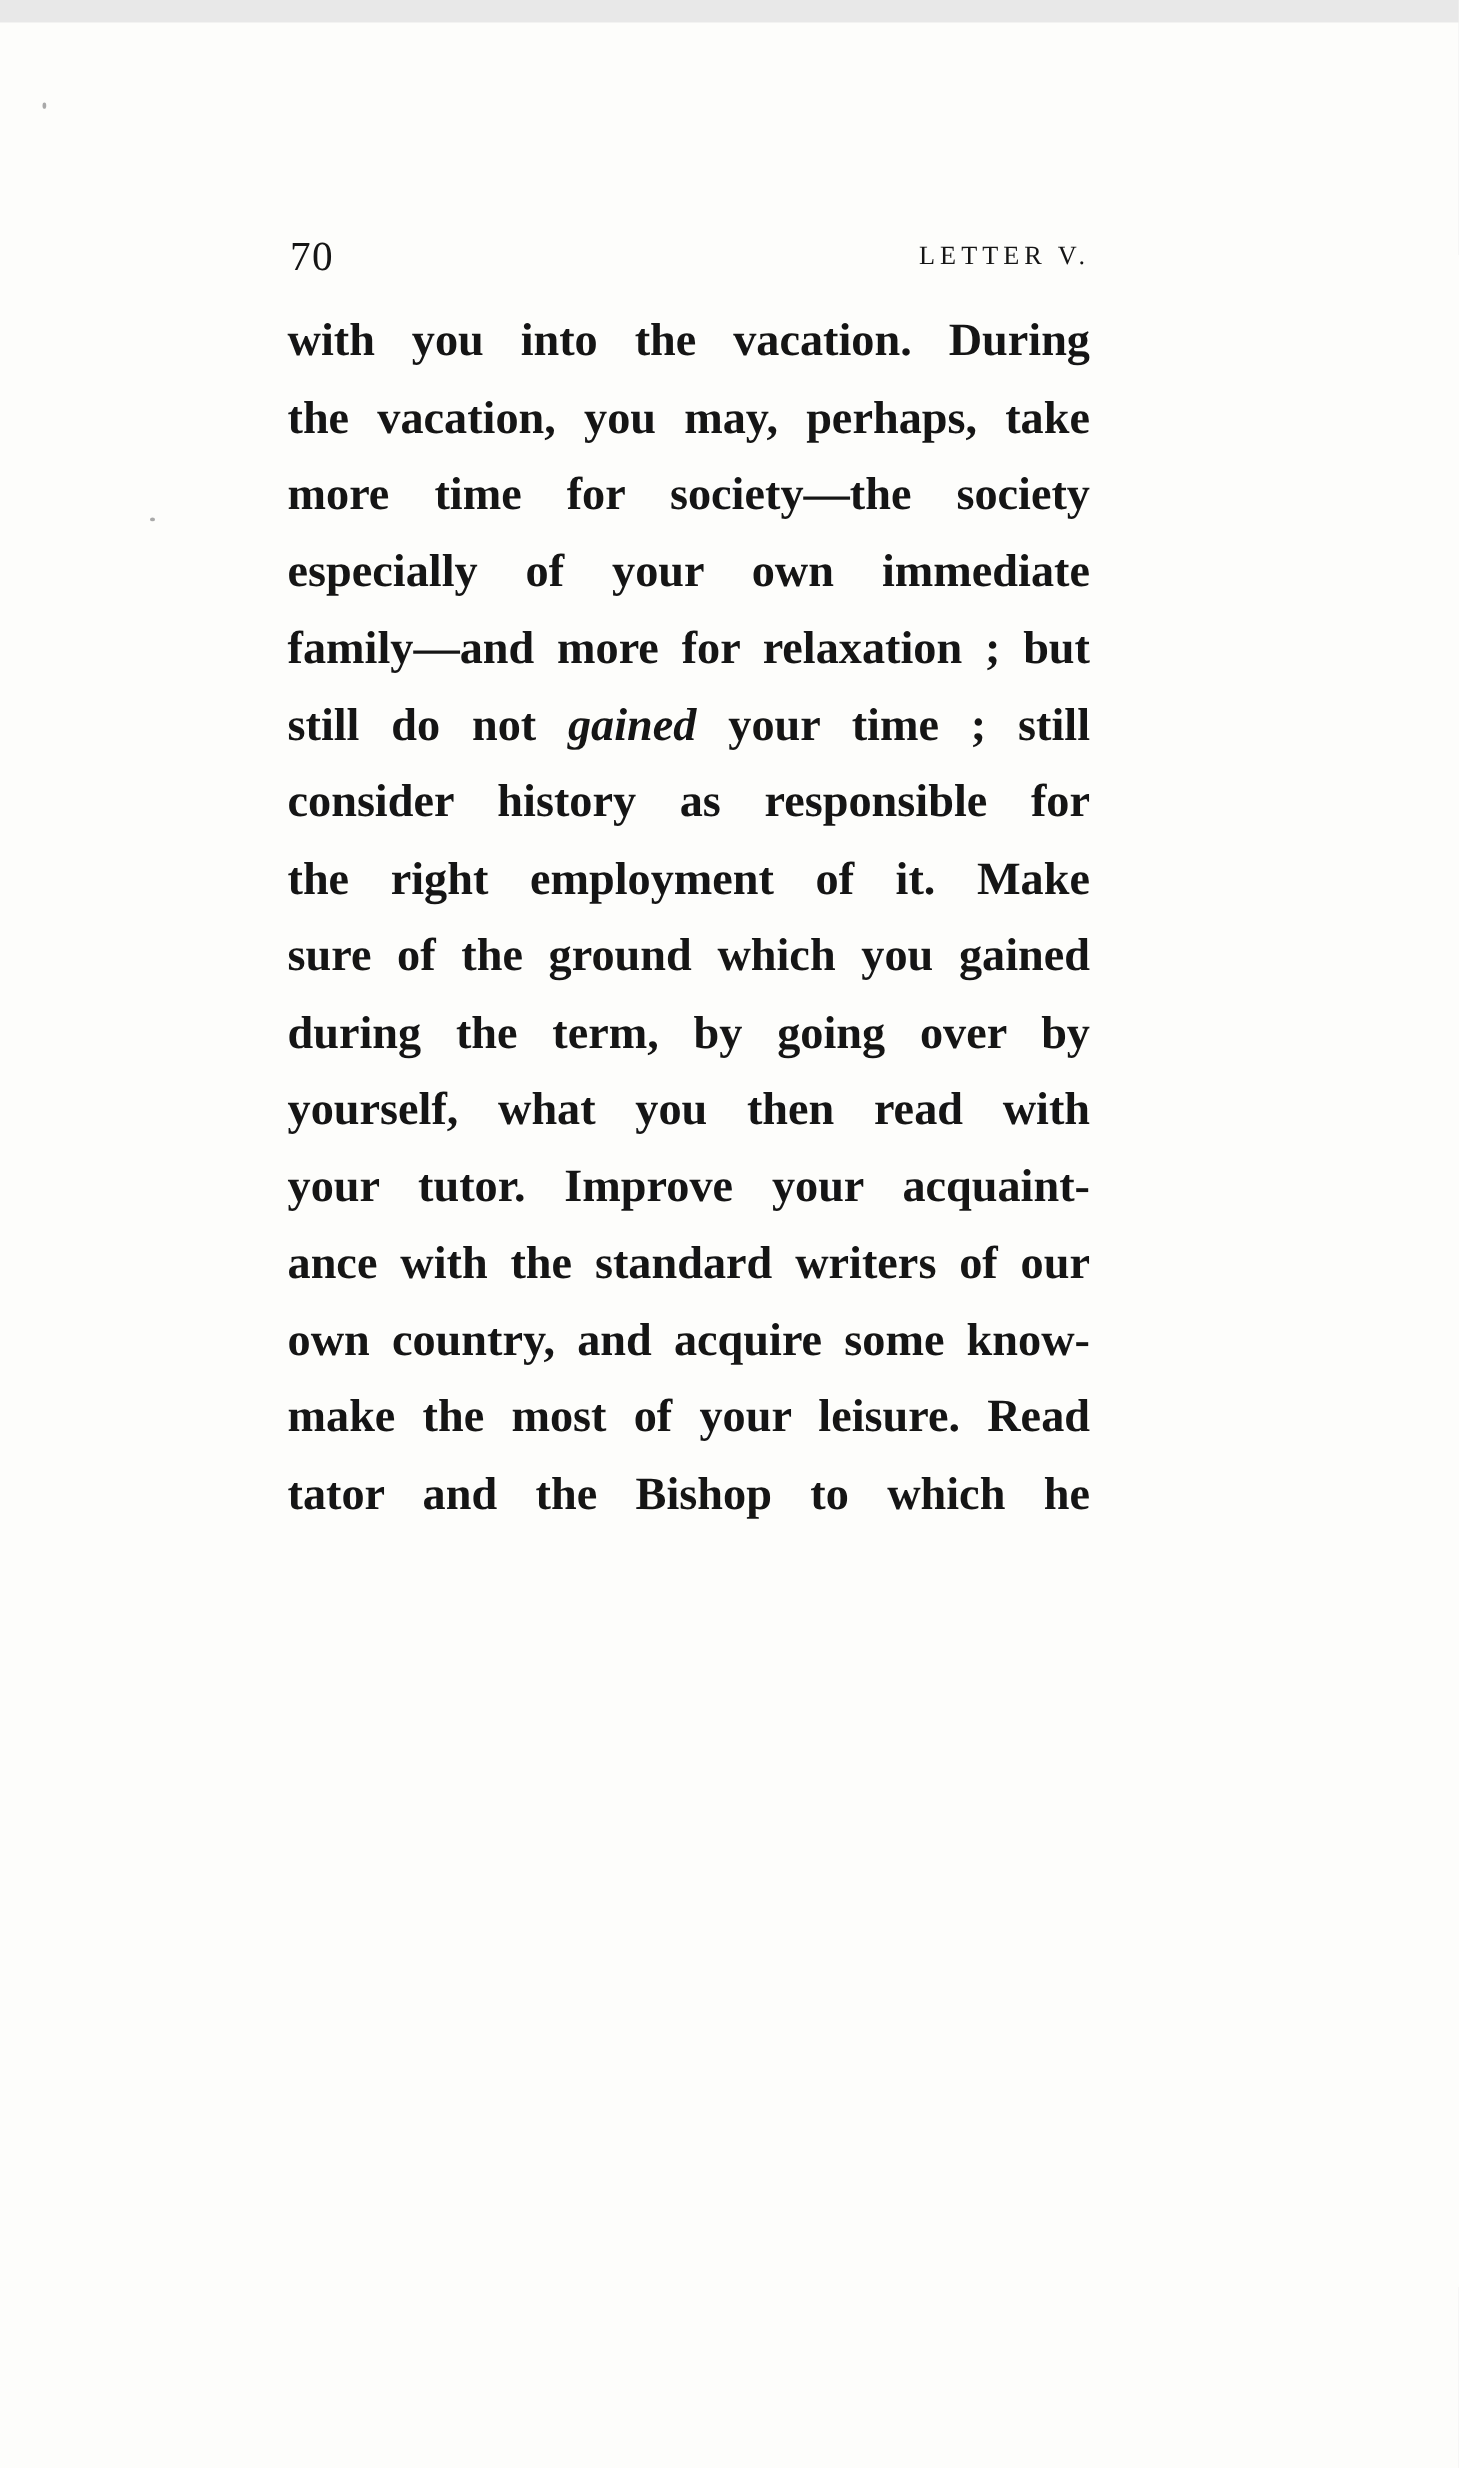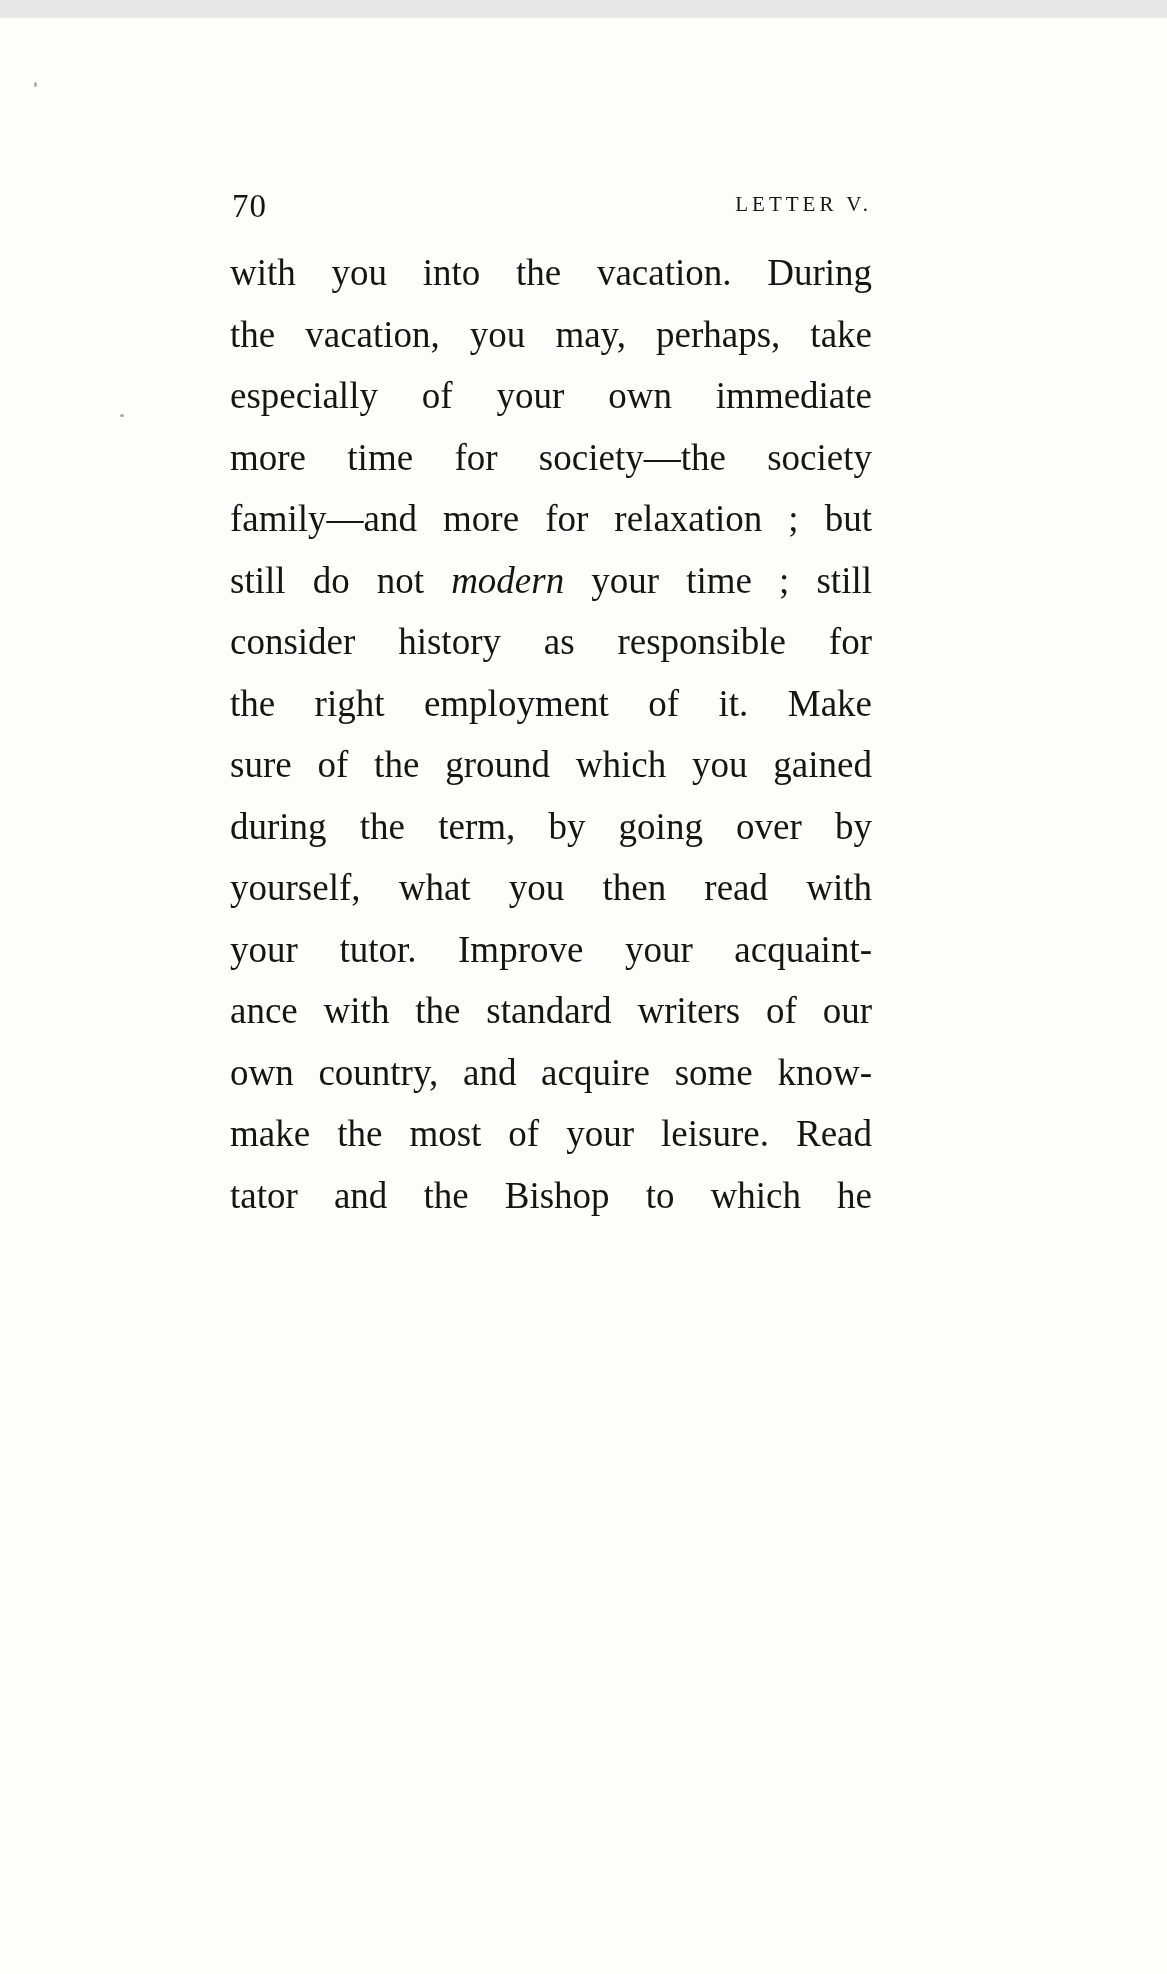--- a/index.html
+++ b/index.html
@@ -45,20 +45,21 @@
       top: 224px;
       left: 230px;
       width: 642px;
     }
     .line {
       font-size: 37px;
       line-height: 61.5px;
       text-align: justify;
       text-align-last: justify;
       word-spacing: 1px;
+      font-weight: bold;
     }
     .italic {
       font-style: italic;
     }
     .speck {
       position: absolute;
       background: #a9a9a9;
       border-radius: 50%;
     }
     .speck-1 { left: 34px; top: 64px; width: 3px; height: 5px; }
@@ -73,24 +74,24 @@
   <span class="speck speck-2"></span>
 
   <div class="header">
     <span class="page-number">70</span>
     <span class="running-title">LETTER V.</span>
   </div>
 
   <div class="body-text" id="body-lines">
       <div class="line"><span>with you into the vacation.  During</span></div>
       <div class="line"><span>the vacation, you may, perhaps, take</span></div>
+      <div class="line"><span>more time for society—the society</span></div>
       <div class="line"><span>especially of your own immediate</span></div>
-      <div class="line"><span>more time for society—the society</span></div>
       <div class="line"><span>family—and more for relaxation ; but</span></div>
-      <div class="line"><span>still do not </span><span class="italic">modern</span><span> your time ; still</span></div>
+      <div class="line"><span>still do not </span><span class="italic">gained</span><span> your time ; still</span></div>
       <div class="line"><span>consider history as responsible for</span></div>
       <div class="line"><span>the right employment of it.  Make</span></div>
       <div class="line"><span>sure of the ground which you gained</span></div>
       <div class="line"><span>during the term, by going over by</span></div>
       <div class="line"><span>yourself, what you then read with</span></div>
       <div class="line"><span>your tutor.  Improve your acquaint-</span></div>
       <div class="line"><span>ance with the standard writers of our</span></div>
       <div class="line"><span>own country, and acquire some know-</span></div>
       <div class="line"><span>make the most of your leisure.  Read</span></div>
       <div class="line"><span>tator and the Bishop to which he</span></div>

